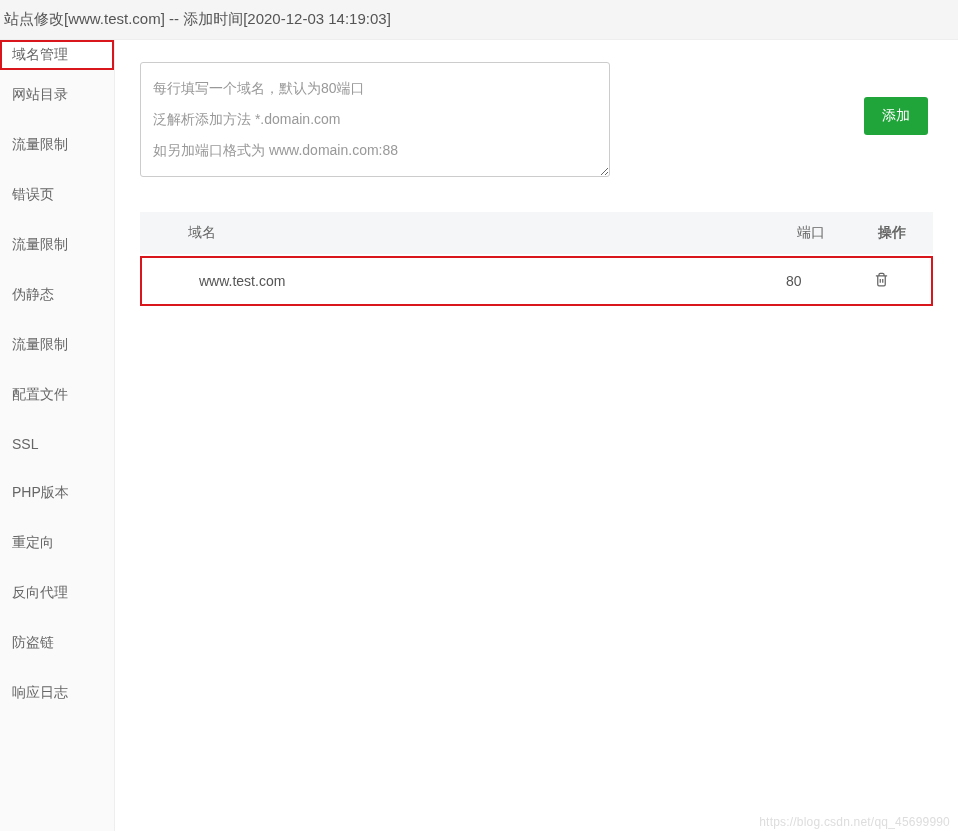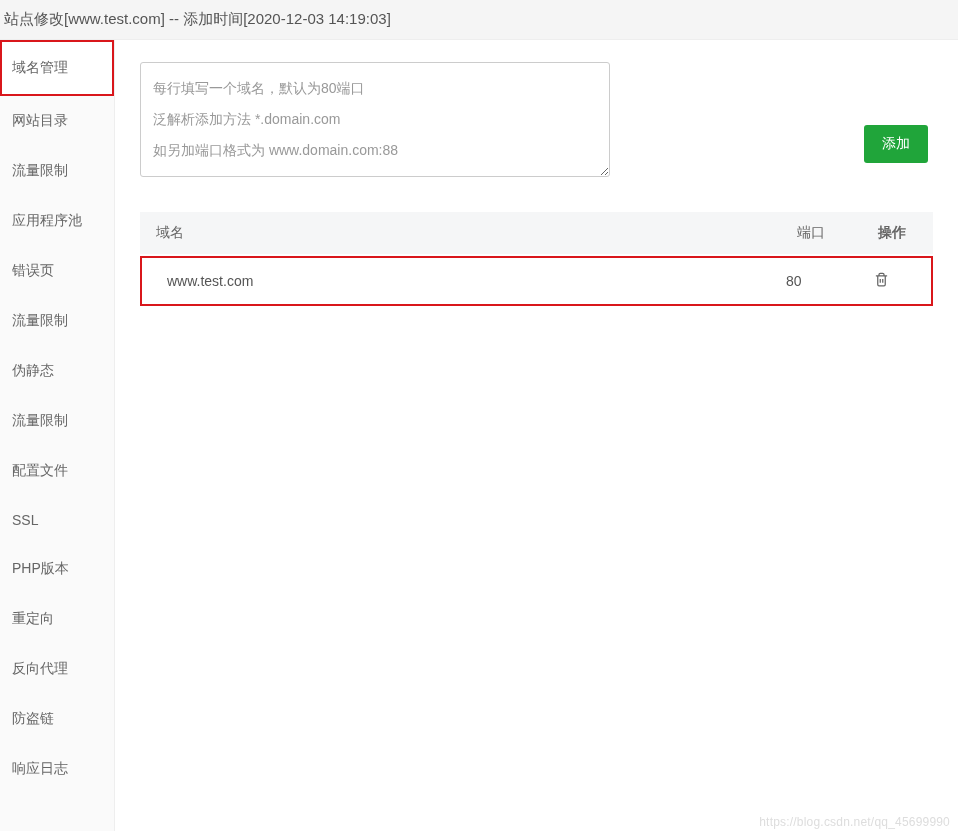--- a/index.html
+++ b/index.html
@@ -36,30 +36,30 @@
     }
     .sidebar-item {
       padding: 16px 12px;
       color: #666;
       font-size: 14px;
       cursor: pointer;
     }
     .sidebar-item.active {
       background: #fff;
       border: 2px solid #d9161b;
-      padding: 17px 10px;
+      padding: 4px 10px;
     }
     .main {
       flex: 1;
       padding: 22px 25px;
       position: relative;
     }
     .input-row {
       display: flex;
-      align-items: center;
+      align-items: flex-start;
       gap: 20px;
       margin-bottom: 35px;
     }
     .domain-input {
       width: 470px;
       height: 115px;
       border: 1px solid #ccc;
       border-radius: 3px;
       padding: 10px 12px;
       font-size: 14px;
@@ -75,33 +75,33 @@
     .add-btn {
       background: #20a53a;
       color: #fff;
       border: none;
       border-radius: 3px;
       padding: 10px 18px;
       font-size: 14px;
       cursor: pointer;
       margin-left: auto;
       margin-right: 5px;
-      margin-top: 48px;
+      margin-top: 35px;
     }
     .table-wrap {
       width: 100%;
     }
     .table-head {
       display: flex;
       padding: 12px 16px;
       background: #f5f6f7;
       color: #666;
       font-size: 14px;
     }
-    .col-domain { flex: 1; }
+    .col-domain { flex: 1; margin-left: 32px; }
     .col-port { width: 70px; text-align: left; }
     .col-action { width: 50px; text-align: center; font-weight: bold; }
     .table-row {
       display: flex;
       align-items: center;
       padding: 14px 25px;
       border: 2px solid #d9161b;
       border-top: 2px solid #d9161b;
       color: #555;
       background: #fff;
@@ -129,21 +129,20 @@
 <div class="header">
   <span>站点修改[www.test.com] -- 添加时间[2020-12-03 14:19:03]</span>
 </div>
 
 <div class="layout">
 
   <div class="sidebar">
     <div class="sidebar-item active"><span>域名管理</span></div>
     <div class="sidebar-item"><span>网站目录</span></div>
     <div class="sidebar-item"><span>流量限制</span></div>
-    <div class="sidebar-item"><span>应用程序池</span></div>
     <div class="sidebar-item"><span>错误页</span></div>
     <div class="sidebar-item"><span>流量限制</span></div>
     <div class="sidebar-item"><span>伪静态</span></div>
     <div class="sidebar-item"><span>流量限制</span></div>
     <div class="sidebar-item"><span>配置文件</span></div>
     <div class="sidebar-item"><span>SSL</span></div>
     <div class="sidebar-item"><span>PHP版本</span></div>
     <div class="sidebar-item"><span>重定向</span></div>
     <div class="sidebar-item"><span>反向代理</span></div>
     <div class="sidebar-item"><span>防盗链</span></div>

